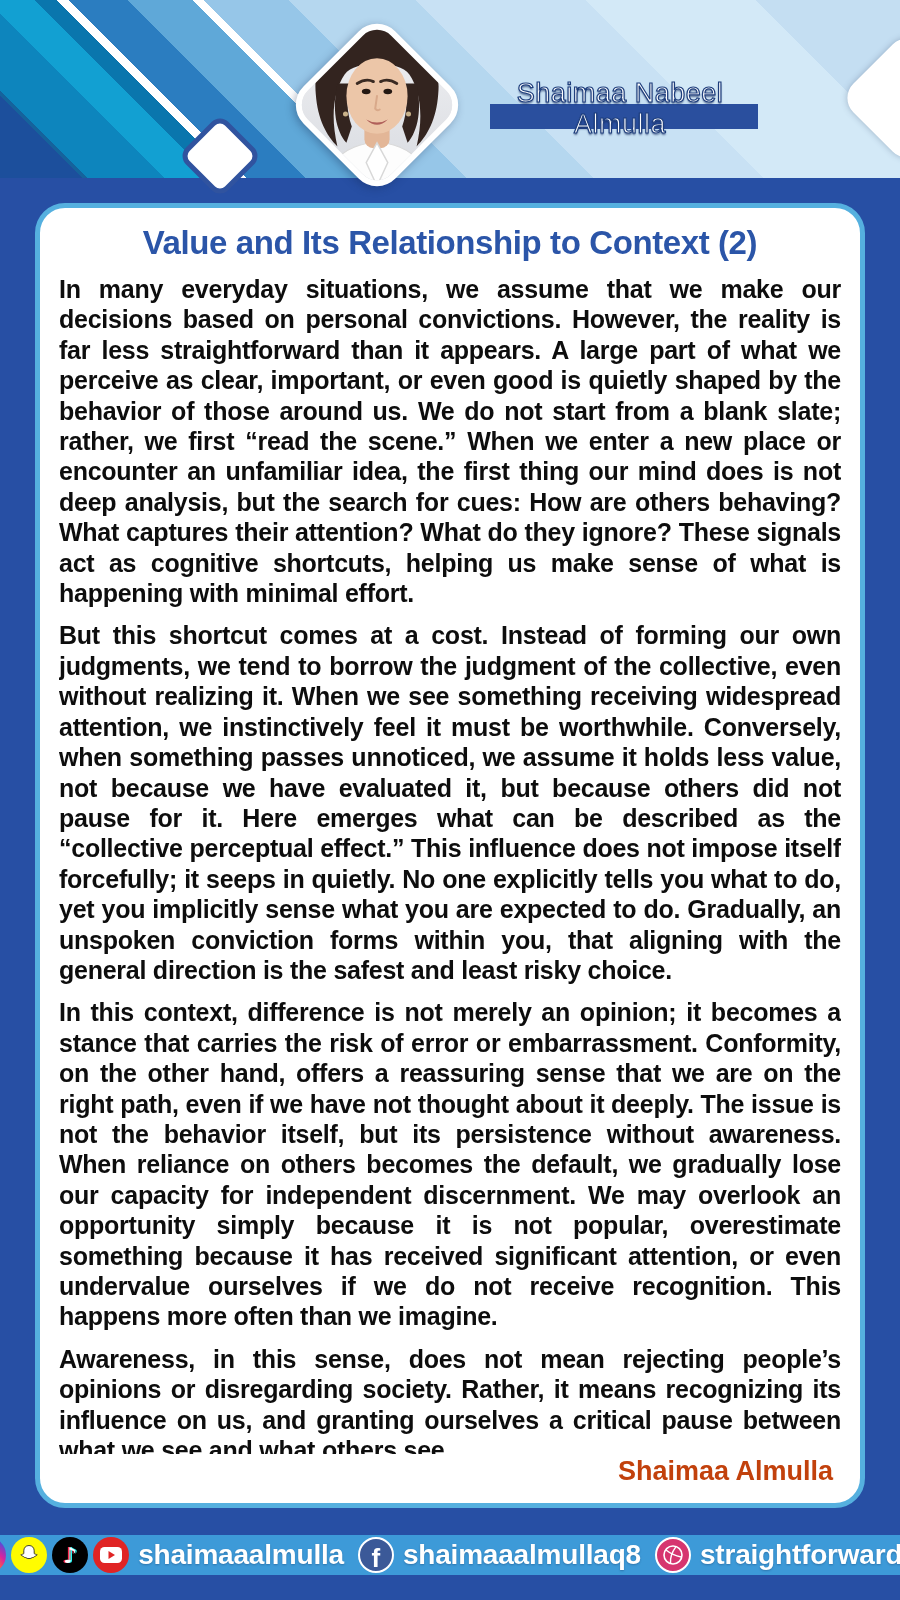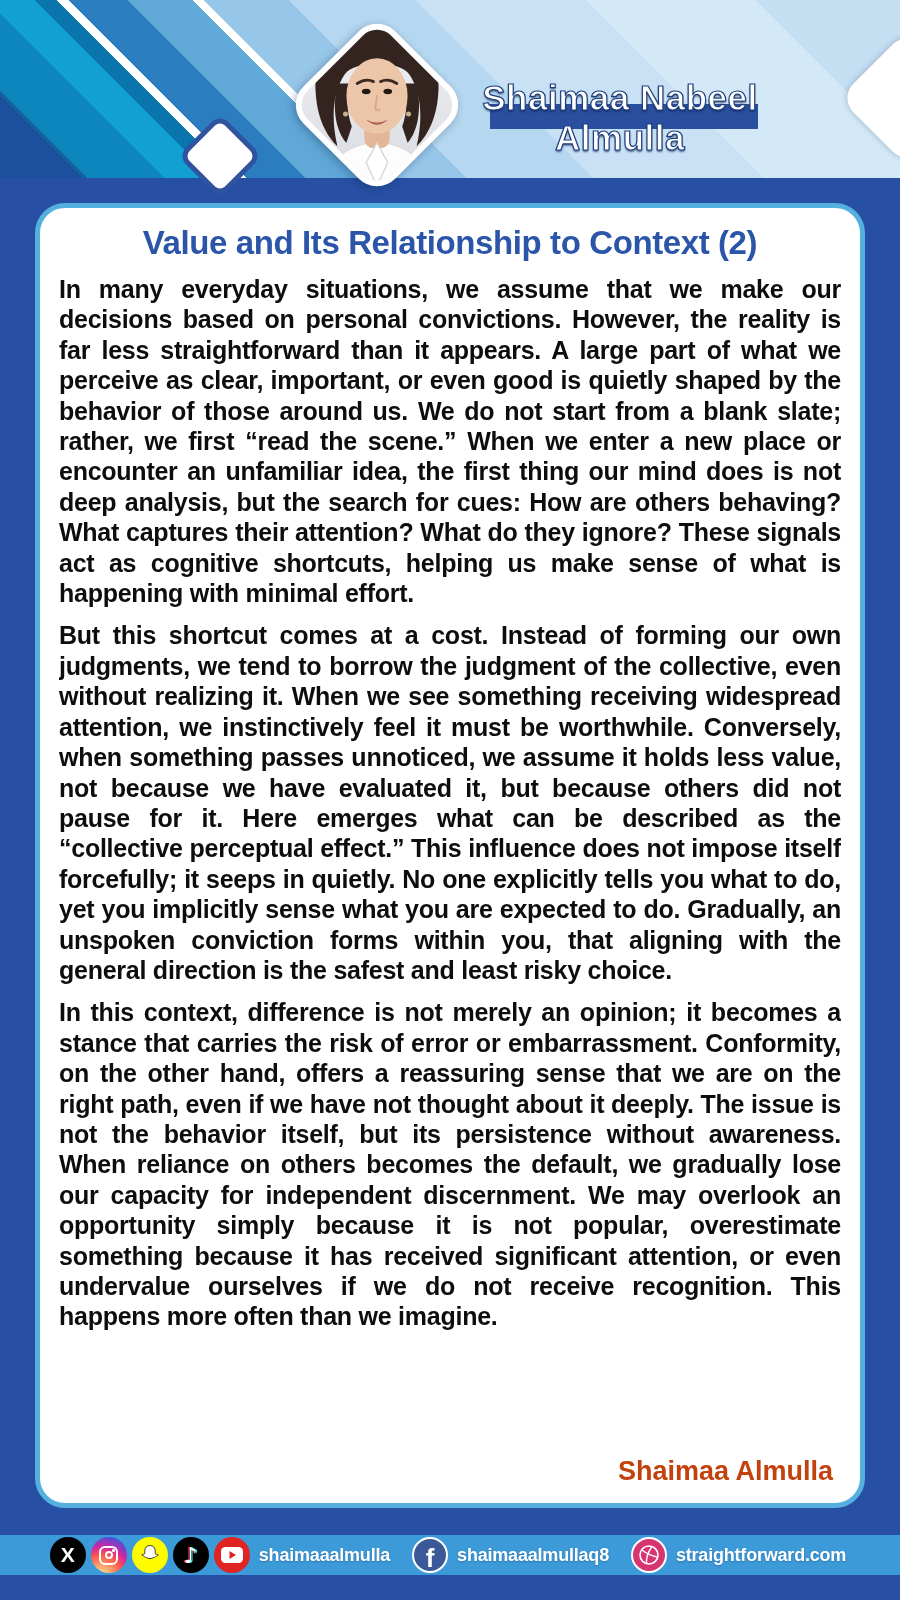--- a/index.html
+++ b/index.html
@@ -28,41 +28,41 @@
     border:5px solid #30539f;border-radius:12px;transform:rotate(45deg);box-sizing:border-box;z-index:4;}
   .edge-diamond{position:absolute;right:-55px;top:50px;width:96px;height:96px;background:#fff;
     border-radius:20px;transform:rotate(45deg);box-shadow:0 0 6px rgba(90,110,140,.45);z-index:2;}
   .photo-diamond{position:absolute;left:312px;top:40px;width:130px;height:130px;
     transform:rotate(45deg);border:6px solid #fff;border-radius:26px;overflow:hidden;
     box-sizing:border-box;background:#e7e8ec;box-shadow:0 3px 8px rgba(20,40,80,.35);z-index:5;}
   .photo-inner{position:absolute;left:-31px;top:-31px;width:180px;height:180px;transform:rotate(-45deg);}
   .name-banner{position:absolute;left:470px;top:78px;width:300px;height:52px;z-index:3;}
   .banner-bar{position:absolute;left:20px;top:26px;width:268px;height:25px;background:#2a4f9e;}
   .banner-text{position:absolute;left:0;top:0;width:300px;text-align:center;
-    font-size:35px;font-weight:700;color:#ffffff;letter-spacing:.5px;
+    font-size:27px;font-weight:400;color:#ffffff;letter-spacing:.5px;
     -webkit-text-stroke:1.2px #1d3d7c;text-shadow:0 2px 2px rgba(18,40,92,.65);}
   .logo{position:absolute;right:6px;top:4px;width:116px;height:170px;z-index:3;text-align:center;}
   .logo-caption{font-family:"DejaVu Sans",sans-serif;font-size:14px;font-weight:700;color:#4a7fc1;
     margin-top:-4px;direction:rtl;}
 
   
   .card{position:absolute;left:35px;top:203px;width:830px;height:1305px;background:#ffffff;
     border:5px solid #55b0df;border-radius:30px;box-sizing:border-box;
     padding:12px 19px 14px 19px;display:flex;flex-direction:column;}
   .article-title{text-align:center;color:#2b55a8;font-size:33px;font-weight:700;
     letter-spacing:-0.4px;margin:4px 0 12px 0;}
   .article-text{flex:1;overflow:hidden;}
   .article-text p{margin:0 0 12px 0;text-align:justify;color:#0d0d0d;
     font-size:25px;line-height:30.4px;font-weight:700;letter-spacing:-0.25px;}
   .signature{text-align:right;font-size:27px;font-weight:700;color:#c2410c;padding:2px 8px 2px 0;}
 
   
   .footer-band{position:absolute;left:0;top:1535px;width:900px;height:40px;background:#3d9ad8;
     display:flex;align-items:center;justify-content:center;gap:5px;z-index:2;}
-  .handle{color:#ffffff;font-size:18px;font-weight:700;letter-spacing:-0.2px;
+  .handle{color:#ffffff;font-size:28px;font-weight:700;letter-spacing:-0.2px;
     text-shadow:0 1px 2px rgba(20,50,90,.35);margin:0 4px;white-space:nowrap;}
   .sep{width:8px;}
   .ic{width:36px;height:36px;border-radius:50%;flex:0 0 auto;display:flex;
     align-items:center;justify-content:center;position:relative;box-sizing:border-box;}
   .ic-x{background:#000;color:#fff;font-weight:700;font-size:21px;}
   .ic-ig{background:radial-gradient(circle at 28% 110%,#fdf497 0%,#fd5949 45%,#d6249f 62%,#285AEB 92%);}
   .ig-cam{width:19px;height:19px;border:2px solid #fff;border-radius:6px;position:relative;box-sizing:border-box;}
   .ig-lens{position:absolute;left:3.5px;top:3.5px;width:8px;height:8px;border:2px solid #fff;
     border-radius:50%;box-sizing:border-box;}
   .ig-dot{position:absolute;right:1.5px;top:1.5px;width:2.5px;height:2.5px;background:#fff;border-radius:50%;}
@@ -120,20 +120,21 @@
     </div>
 
   </div>
 
   <div class="card">
     <div class="article-title">Value and Its Relationship to Context (2)</div>
     <div class="article-text">
       <p>In many everyday situations, we assume that we make our decisions based on personal convictions. However, the reality is far less straightforward than it appears. A large part of what we perceive as clear, important, or even good is quietly shaped by the behavior of those around us. We do not start from a blank slate; rather, we first “read the scene.” When we enter a new place or encounter an unfamiliar idea, the first thing our mind does is not deep analysis, but the search for cues: How are others behaving? What captures their attention? What do they ignore? These signals act as cognitive shortcuts, helping us make sense of what is happening with minimal effort.</p>
       <p>But this shortcut comes at a cost. Instead of forming our own judgments, we tend to borrow the judgment of the collective, even without realizing it. When we see something receiving widespread attention, we instinctively feel it must be worthwhile. Conversely, when something passes unnoticed, we assume it holds less value, not because we have evaluated it, but because others did not pause for it. Here emerges what can be described as the “collective perceptual effect.” This influence does not impose itself forcefully; it seeps in quietly. No one explicitly tells you what to do, yet you implicitly sense what you are expected to do. Gradually, an unspoken conviction forms within you, that aligning with the general direction is the safest and least risky choice.</p>
       <p>In this context, difference is not merely an opinion; it becomes a stance that carries the risk of error or embarrassment. Conformity, on the other hand, offers a reassuring sense that we are on the right path, even if we have not thought about it deeply. The issue is not the behavior itself, but its persistence without awareness. When reliance on others becomes the default, we gradually lose our capacity for independent discernment. We may overlook an opportunity simply because it is not popular, overestimate something because it has received significant attention, or even undervalue ourselves if we do not receive recognition. This happens more often than we imagine.</p>
+      <p>Awareness, in this sense, does not mean rejecting people’s opinions or disregarding society. Rather, it means recognizing its influence on us, and granting ourselves a critical pause between what we see and what others see.</p>
     </div>
     <div class="signature">Shaimaa Almulla</div>
   </div>
 
   <div class="footer-band">
     <div class="ic ic-x">
         <span>X</span>
       </div>
     <div class="ic ic-ig">
       <span class="ig-cam">

